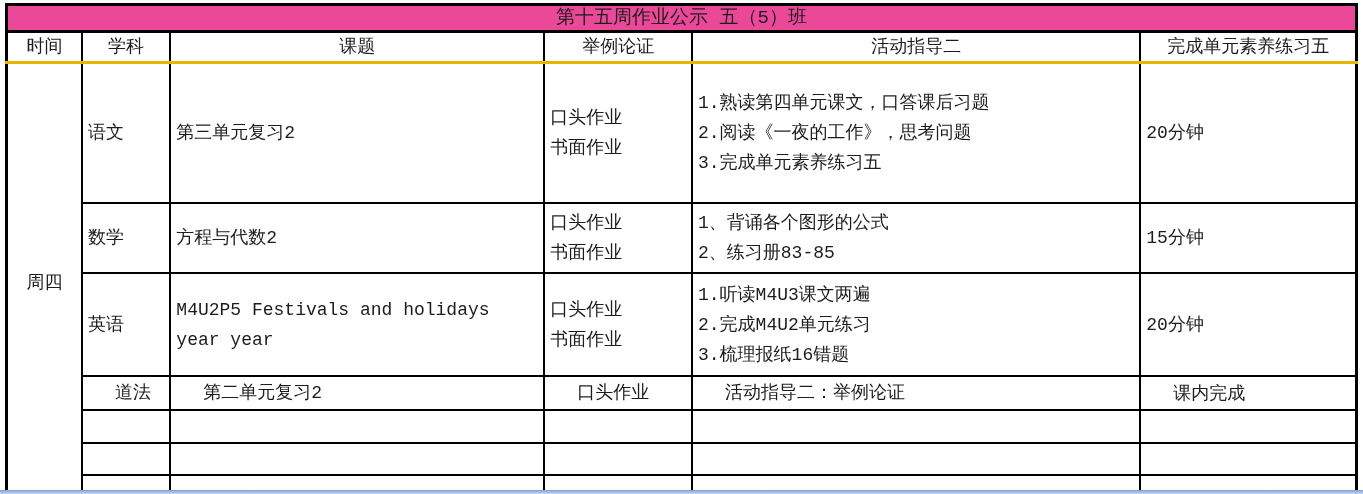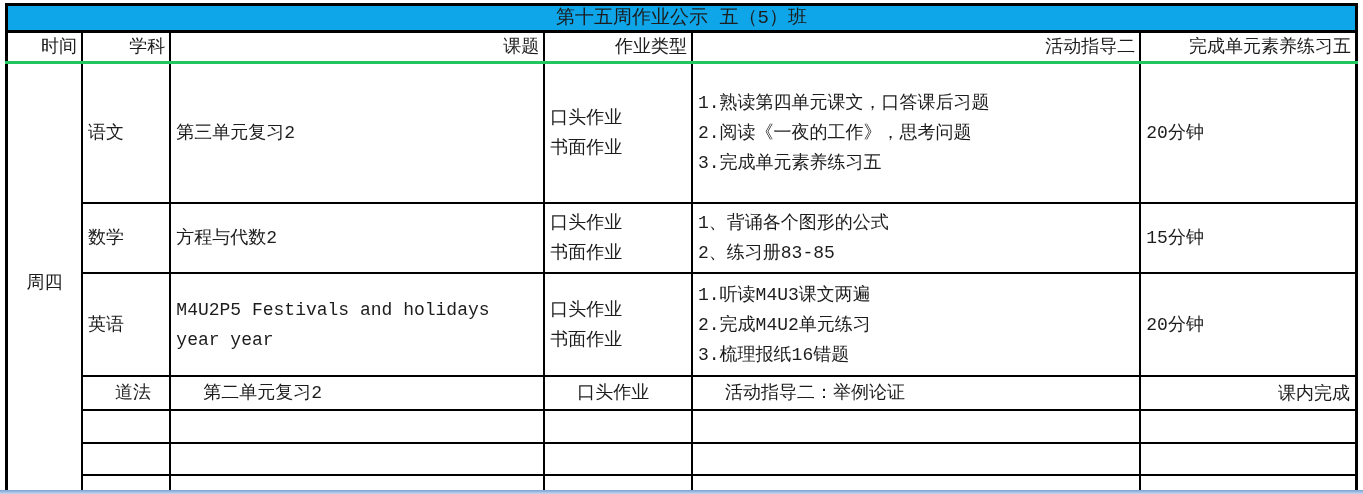--- a/index.html
+++ b/index.html
@@ -29,51 +29,50 @@
   table.hw td {
     border: 2px solid #000;
     font-size: 18px;
     line-height: 30px;
     padding: 1px 5px;
     vertical-align: middle;
     overflow: hidden;
   }
   
   tr.title-row td {
-    background: #0ea5e9;
+    background: #ec4899;
     text-align: center;
     height: 24px;
     line-height: 24px;
     padding: 0;
     font-size: 19px;
     border-bottom: 3px solid #000;
   }
   
   tr.header-row td {
-    text-align: right;
+    text-align: center;
     height: 28px;
     line-height: 28px;
     padding: 0 4px;
-    border-bottom: 3px solid #22c55e;
+    border-bottom: 3px solid #eab308;
   }
   td.day-cell {
     text-align: center;
     vertical-align: middle;
   }
   .pre { white-space: pre-line; }
   tr.r1 td { height: 136px; }
   tr.r2 td { height: 66px; }
   tr.r3 td { height: 99px; }
   tr.r4 td { height: 30px; padding-left: 32px; }
   tr.r5 td { height: 29px; }
   tr.r6 td { height: 28px; }
   tr.r7 td { height: 24px; }
   td.sans {
     font-family: "Liberation Sans", "DejaVu Sans", sans-serif;
-    text-align: right;
   }
   .bottom-strip {
     position: absolute;
     left: 0;
     top: 490px;
     width: 1363px;
     height: 4px;
     background: linear-gradient(180deg, #7ba0d4 0%, #a9c2e7 60%, #c4d6ef 100%);
   }
 </style>
@@ -93,21 +92,21 @@
 
     <tbody>
         <tr class="title-row">
       <td colspan="6">第十五周作业公示 五（5）班</td>
     </tr>
 
     <tr class="header-row">
       <td>时间</td>
       <td>学科</td>
       <td>课题</td>
-      <td>作业类型</td>
+      <td>举例论证</td>
       <td>活动指导二</td>
       <td>完成单元素养练习五</td>
     </tr>
 
     <tr class="r1">
       <td class="day-cell" rowspan="7">周四</td>
       <td>语文</td>
       <td>第三单元复习2</td>
       <td class="pre">口头作业
 书面作业</td>

